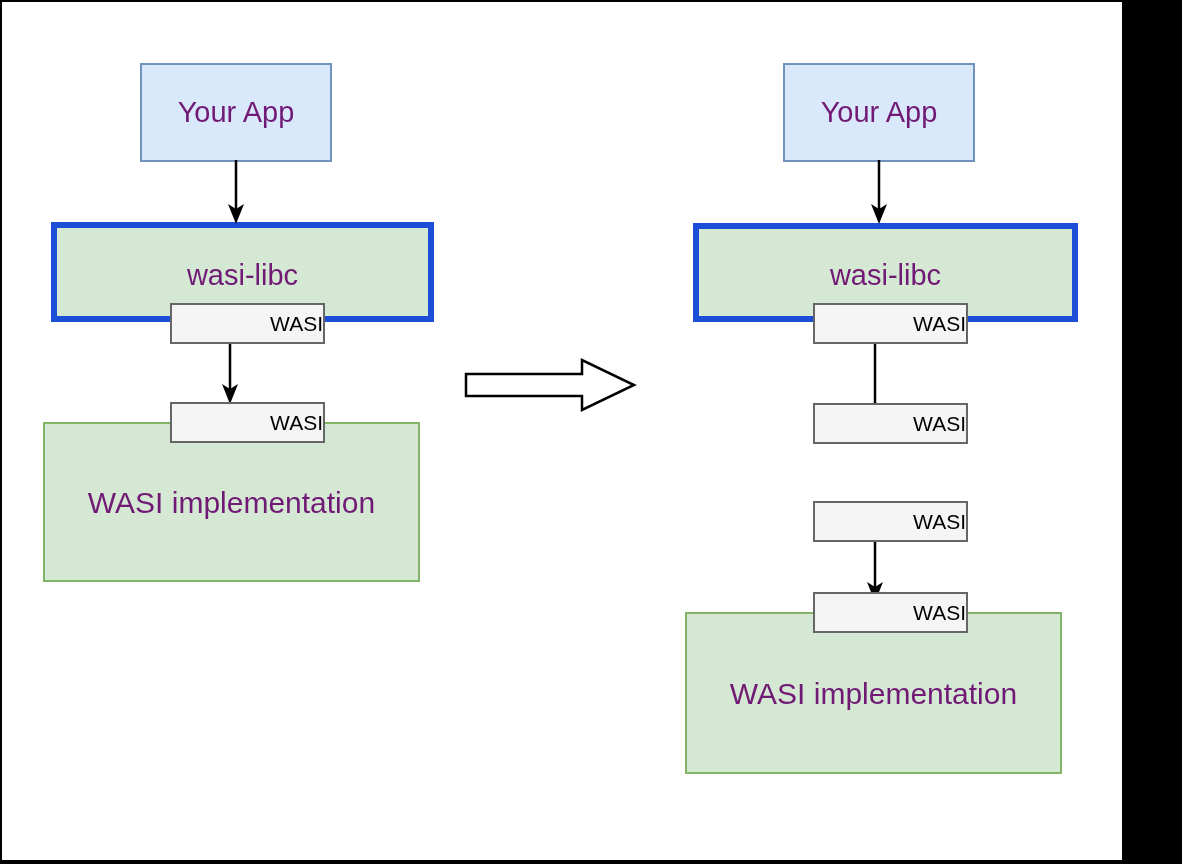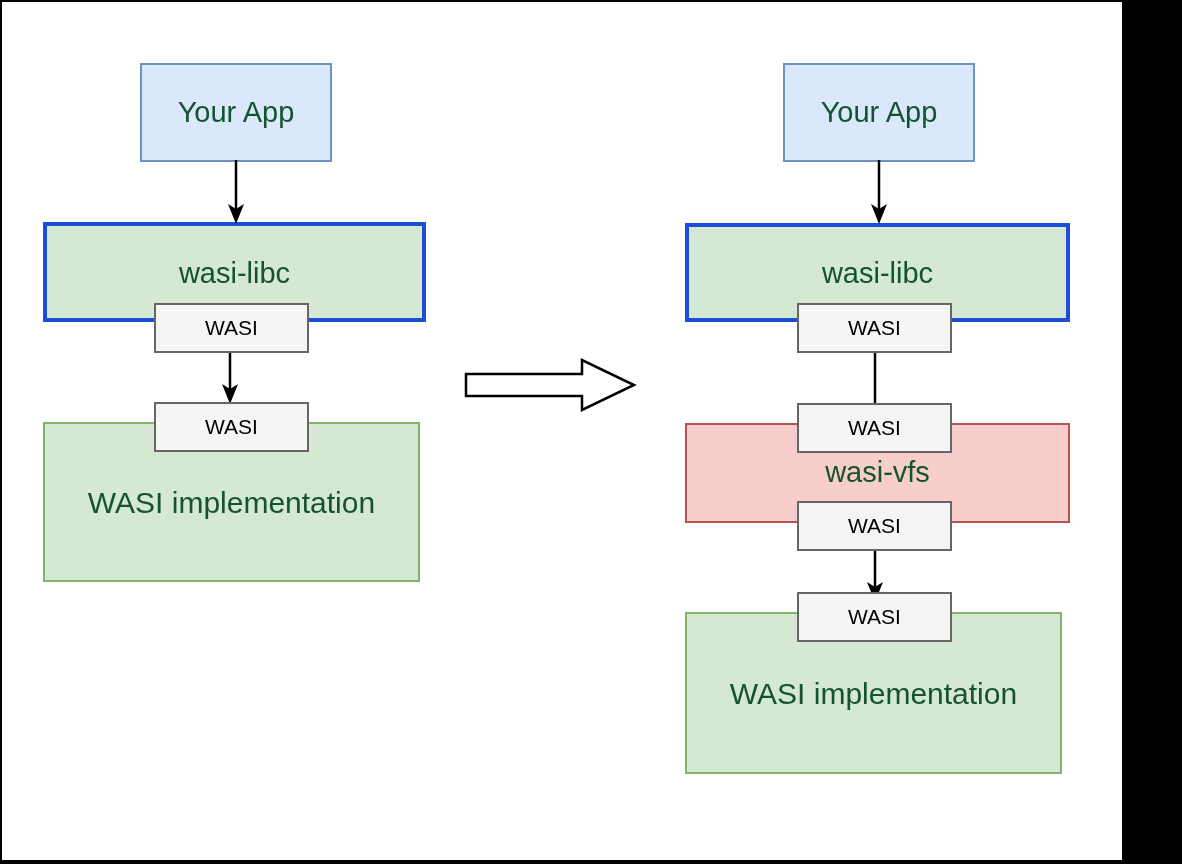--- a/index.html
+++ b/index.html
@@ -28,34 +28,35 @@
     overflow: hidden;
   }
 
   .node {
     position: absolute;
     box-sizing: border-box;
     display: flex;
     align-items: center;
     justify-content: center;
     text-align: center;
-    color: #14532d;
+    color: #701a75;
     line-height: 1.1;
     white-space: nowrap;
   }
 
   .app-box {
     background: #dae8fc;
     border: 2px solid #7092be;
     font-size: 29px;
   }
   .libc-box {
     background: #d5e8d4;
-    border: 4px solid #1d4ed8;
+    border: 6px solid #1d4ed8;
     font-size: 29px;
+    margin-left: 8px;
   }
   .impl-box {
     background: #d5e8d4;
     border: 2px solid #82b366;
     font-size: 30px;
     justify-content: center;
   }
   .vfs-box {
     background: #f8cecc;
     border: 2px solid #b85450;
@@ -67,30 +68,31 @@
   .impl-box .node-label,
   .vfs-box .node-label,
   .app-box .node-label {
     pointer-events: none;
   }
 
   .chip {
     position: absolute;
     box-sizing: border-box;
     width: 155px;
-    height: 50px;
+    height: 41px;
     background: #f5f5f5;
     border: 2px solid #666666;
     display: flex;
     align-items: center;
-    justify-content: center;
+    justify-content: flex-end;
     font-size: 21px;
     color: #000000;
     z-index: 5;
     white-space: nowrap;
+    margin-left: 16px;
   }
 
   .edge {
     position: absolute;
     z-index: 2;
   }
 
   .big-arrow {
     position: absolute;
     z-index: 3;
@@ -153,23 +155,20 @@
   </div>
 
   <svg class="edge" style="left:845px; top:340px; width:60px; height:64px;" viewBox="0 0 60 64">
     <line x1="28" y1="0" x2="28" y2="64" stroke="#000000" stroke-width="2.5"></line>
   </svg>
 
   <div class="chip" style="left:795px; top:401px;">
     <span>WASI</span>
   </div>
 
-  <div class="node vfs-box" style="left:683px; top:421px; width:385px; height:100px;">
-    <span class="node-label" style="position:absolute; left:0; right:0; top:32px;">wasi-vfs</span>
-  </div>
 
   <div class="chip" style="left:795px; top:499px;">
     <span>WASI</span>
   </div>
 
   <svg class="edge" style="left:845px; top:538px; width:60px; height:64px;" viewBox="0 0 60 64">
     <line x1="28" y1="0" x2="28" y2="50" stroke="#000000" stroke-width="2.5"></line>
     <path d="M28 62 L20 42 L28 47 L36 42 Z" fill="#000000"></path>
   </svg>
 

